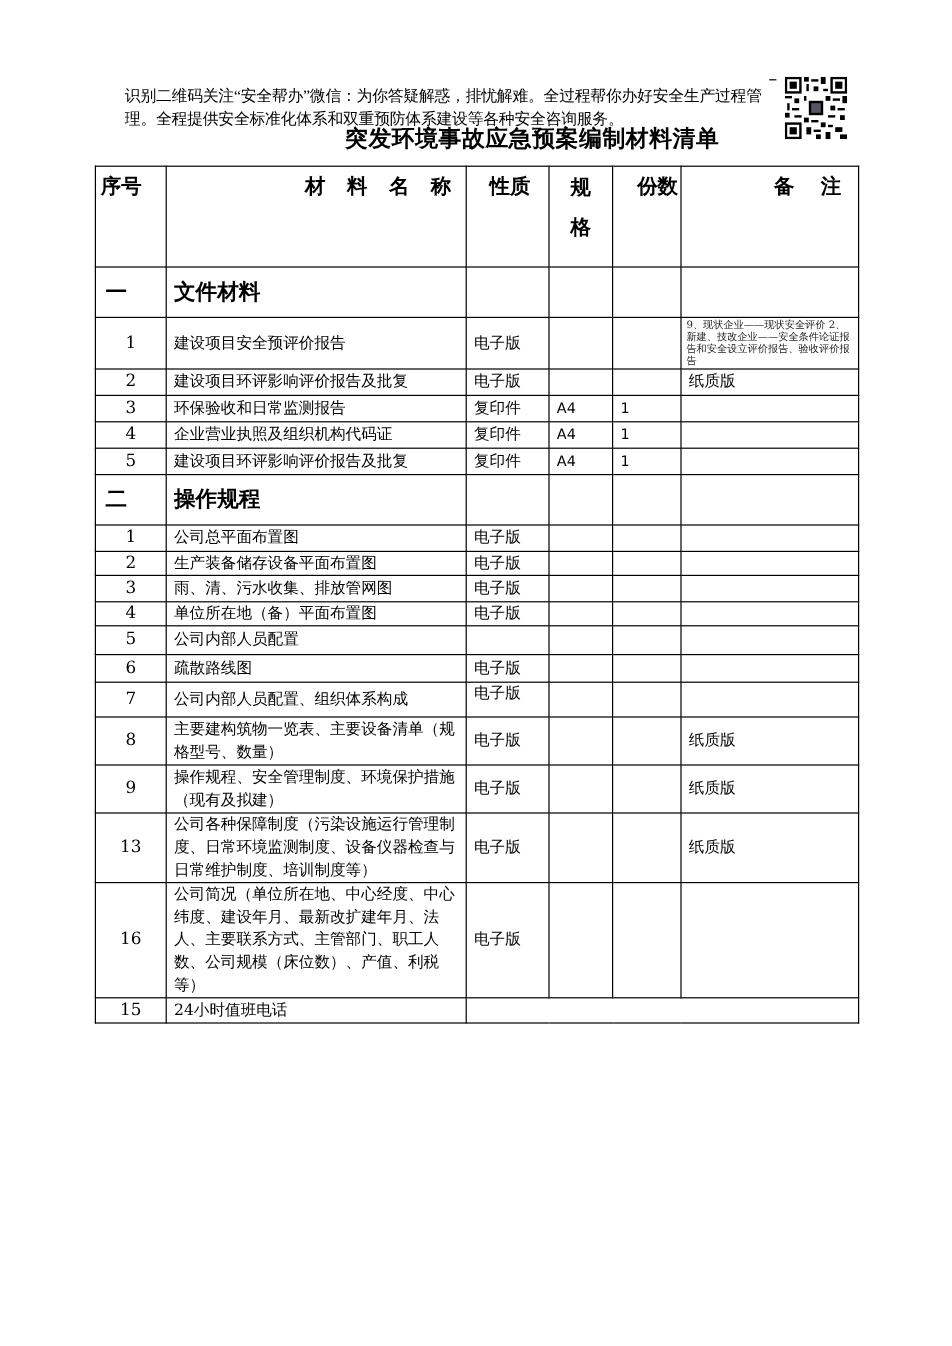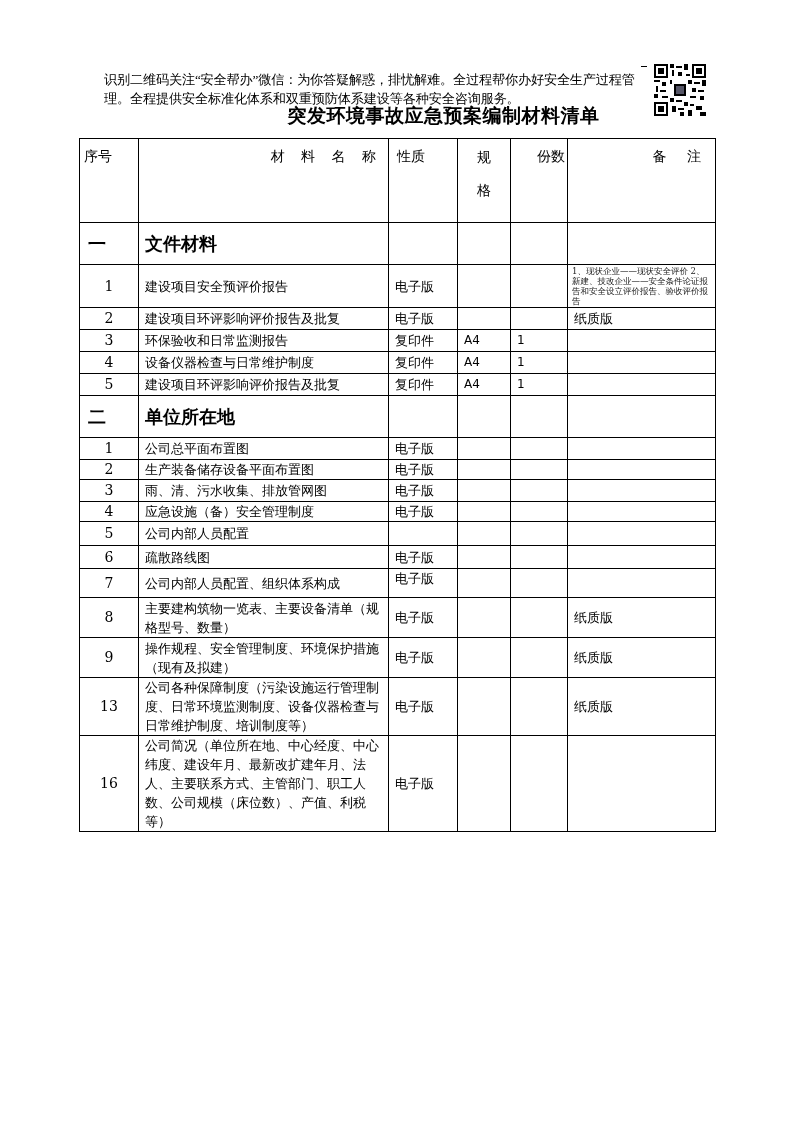--- a/index.html
+++ b/index.html
@@ -7,21 +7,21 @@
          font-family: "DejaVu Serif", "Liberation Serif", serif; color:#000; }
   .intro { position:absolute; left:104px; top:70px; width:540px;
            font-family:Liberation Serif, serif; font-size:13.2px; line-height:19px; letter-spacing:-0.2px; }
   .dash { position:absolute; left:641px; top:66px; width:6px; height:1px; background:#000; }
   .qr { position:absolute; left:654px; top:64px; width:52px; height:52px; }
   .title { position:absolute; left:0; width:793px; top:103px; text-align:center;
            font-family:"DejaVu Sans","Liberation Sans",sans-serif; font-weight:bold; font-size:19px; letter-spacing:0.5px;margin-left:47px; }
   table { position:absolute; left:79px; top:138px; border-collapse:collapse; table-layout:fixed; width:636px; }
   td { border:1px solid #000; padding:0 6px; font-size:13px; vertical-align:middle; line-height:19px; }
   col.c1{width:59px;} col.c2{width:250px;} col.c3{width:69px;} col.c4{width:53px;} col.c5{width:57px;} col.c6{width:148px;}
-  .hdr td { font-family:"DejaVu Sans","Liberation Sans",sans-serif; font-weight:normal; font-size:14px; vertical-align:top; padding-top:8px; }
+  .hdr td { font-family:"DejaVu Sans","Liberation Sans",sans-serif; font-weight:bold; font-size:17px; vertical-align:top; padding-top:8px; }
   .hdr .center { text-align:right; }
   .hdr .spaced { letter-spacing:6px; }
   .hdr .vert { text-align:center; line-height:33px; padding-top:2px; }
   .sec td { font-family:"DejaVu Sans","Liberation Sans",sans-serif; font-weight:bold; font-size:18px; }
   .num { text-align:center; font-size:14px; }
   .sans { font-family:"DejaVu Sans","Liberation Sans",sans-serif; font-size:12px; }
   .tiny { font-size:8.5px; line-height:10px; vertical-align:top; padding:1px 4px; color:#222; }
   .top { vertical-align:top; }
 </style>
 </head>
@@ -84,79 +84,79 @@
       <col class="c3">
       <col class="c4">
       <col class="c5">
       <col class="c6">
     </colgroup>
 
   <tbody>
       <tr class="hdr" style="height:84px">
     <td style="padding-left:4px">序号</td>
     <td class="center spaced">材 料 名 称</td>
-    <td style="padding-left:8px">性质</td>
+    <td style="padding-left:19px">性质</td>
     <td class="vert"><span>规</span><br><span>格</span></td>
     <td class="center" style="padding:8px 2px 0">份数</td>
     <td class="center" style="letter-spacing:8px">备 注</td>
   </tr>
 
   <tr class="sec" style="height:42px">
     <td style="padding-left:8px">一</td>
     <td>文件材料</td>
     <td></td>
         <td></td>
         <td></td>
         <td></td>
   </tr>
 
   <tr style="height:42px">
     <td class="num">1</td>
     <td>建设项目安全预评价报告</td>
     <td>电子版</td>
     <td></td>
     <td></td>
-    <td class="tiny">1、现状企业——现状安全评价 2、新建、技改企业——安全条件论证报告和安全设立评价报告、验收评价报告</td>
+    <td class="tiny">9、现状企业——现状安全评价 2、新建、技改企业——安全条件论证报告和安全设立评价报告、验收评价报告</td>
   </tr>
   <tr style="height:22px">
     <td class="num">2</td>
     <td>建设项目环评影响评价报告及批复</td>
     <td>电子版</td>
     <td></td>
     <td></td>
     <td>纸质版</td>
   </tr>
   <tr style="height:22px">
     <td class="num">3</td>
     <td>环保验收和日常监测报告</td>
     <td>复印件</td>
     <td class="sans">A4</td>
     <td class="sans">1</td>
     <td></td>
   </tr>
   <tr style="height:22px">
     <td class="num">4</td>
-    <td>设备仪器检查与日常维护制度</td>
+    <td>企业营业执照及组织机构代码证</td>
     <td>复印件</td>
     <td class="sans">A4</td>
     <td class="sans">1</td>
     <td></td>
   </tr>
   <tr style="height:22px">
     <td class="num">5</td>
     <td>建设项目环评影响评价报告及批复</td>
     <td>复印件</td>
     <td class="sans">A4</td>
     <td class="sans">1</td>
     <td></td>
   </tr>
 
   <tr class="sec" style="height:42px">
     <td style="padding-left:8px">二</td>
-    <td>单位所在地</td>
+    <td>操作规程</td>
     <td></td>
         <td></td>
         <td></td>
         <td></td>
   </tr>
 
   <tr style="height:22px">
     <td class="num">1</td>
     <td>公司总平面布置图</td>
     <td>电子版</td>
@@ -175,21 +175,21 @@
   <tr style="height:22px">
     <td class="num">3</td>
     <td>雨、清、污水收集、排放管网图</td>
     <td>电子版</td>
     <td></td>
         <td></td>
         <td></td>
   </tr>
   <tr style="height:20px">
     <td class="num">4</td>
-    <td>应急设施（备）安全管理制度</td>
+    <td>单位所在地（备）平面布置图</td>
     <td>电子版</td>
     <td></td>
         <td></td>
         <td></td>
   </tr>
   <tr style="height:24px">
     <td class="num">5</td>
     <td>公司内部人员配置</td>
     <td></td>
     <td></td>
@@ -237,14 +237,19 @@
     <td>纸质版</td>
   </tr>
   <tr style="height:93px">
     <td class="num">16</td>
     <td>公司简况（单位所在地、中心经度、中心纬度、建设年月、最新改扩建年月、法人、主要联系方式、主管部门、职工人数、公司规模（床位数）、产值、利税等）</td>
     <td>电子版</td>
     <td></td>
         <td></td>
         <td></td>
   </tr>
+  <tr style="height:21px">
+    <td class="num">15</td>
+    <td>24小时值班电话</td>
+    <td colspan="4"></td>
+  </tr>
 </tbody>
   </table>
 
 </body></html>

